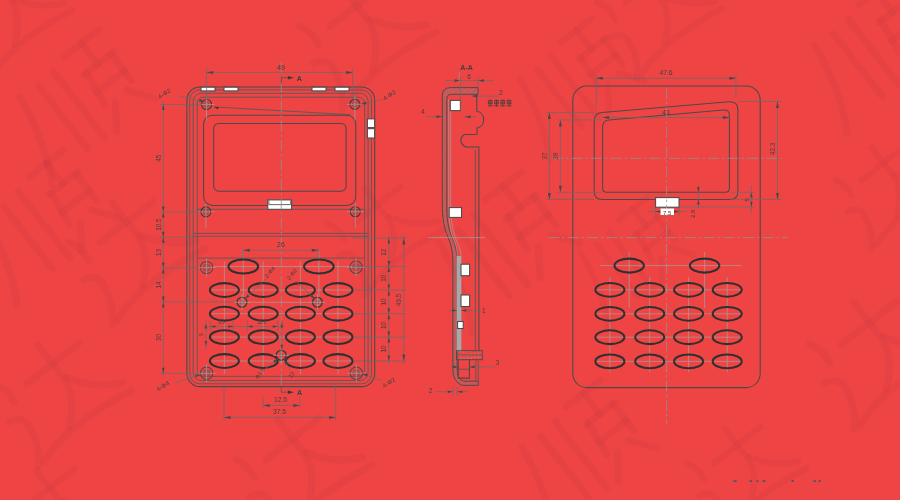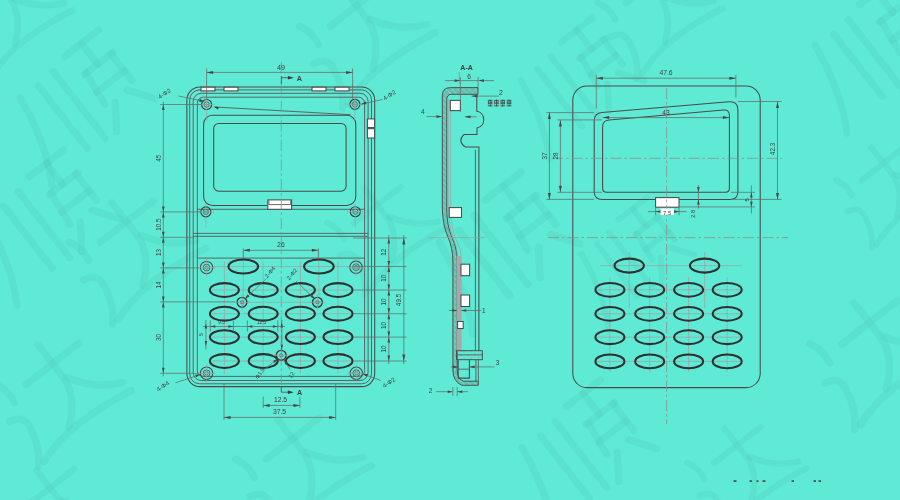--- a/index.html
+++ b/index.html
@@ -1,14 +1,14 @@
 <!DOCTYPE html>
 <html><head><meta charset="utf-8"><style>
 html,body{margin:0;padding:0;background:#fff;}
-#page{position:relative;width:900px;height:500px;background:#5eead4;overflow:hidden;font-family:"Liberation Sans",sans-serif;filter:brightness(1);}
+#page{position:relative;width:900px;height:500px;background:#ef4444;overflow:hidden;font-family:"Liberation Sans",sans-serif;filter:brightness(1);}
 svg{position:absolute;left:0;top:0;}
 .main{stroke:#4a4a4a;stroke-width:1.05;fill:none;}
 .main2{stroke:#585858;stroke-width:0.9;fill:none;}
 .ell{stroke:#303030;stroke-width:2.05;fill:none;}
 .lt{stroke:#a0a0a0;stroke-width:0.7;fill:none;}
 .dim{stroke:#6a6a6a;stroke-width:0.75;fill:none;}
 .dd{stroke:#8f8f8f;stroke-width:0.8;fill:none;stroke-dasharray:11 3 2.5 3;}
 .wf{fill:#ffffff;stroke:#4a4a4a;stroke-width:1.05;}
 .dt{fill:#414141;font-family:"Liberation Sans",sans-serif;}
 .wm{stroke:rgba(40,40,45,0.034);fill:none;stroke-width:6;stroke-linecap:round;}

